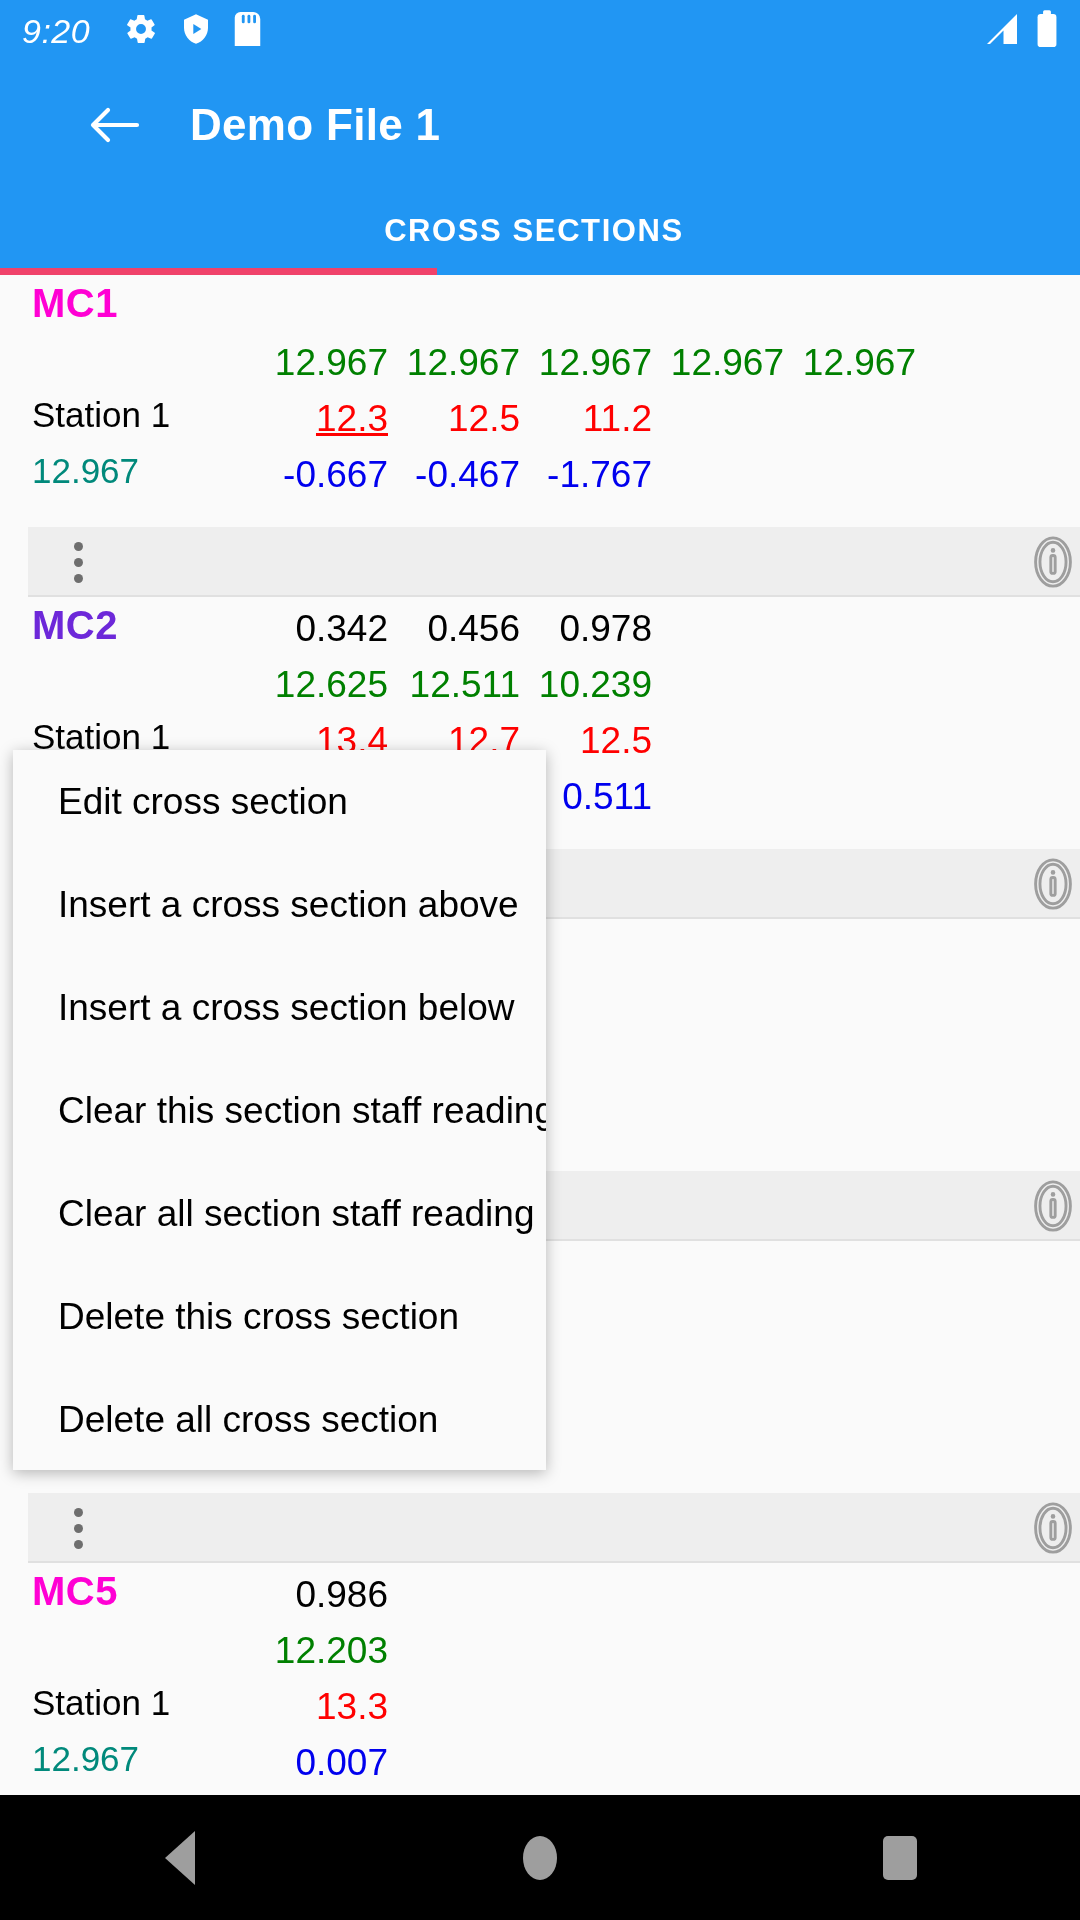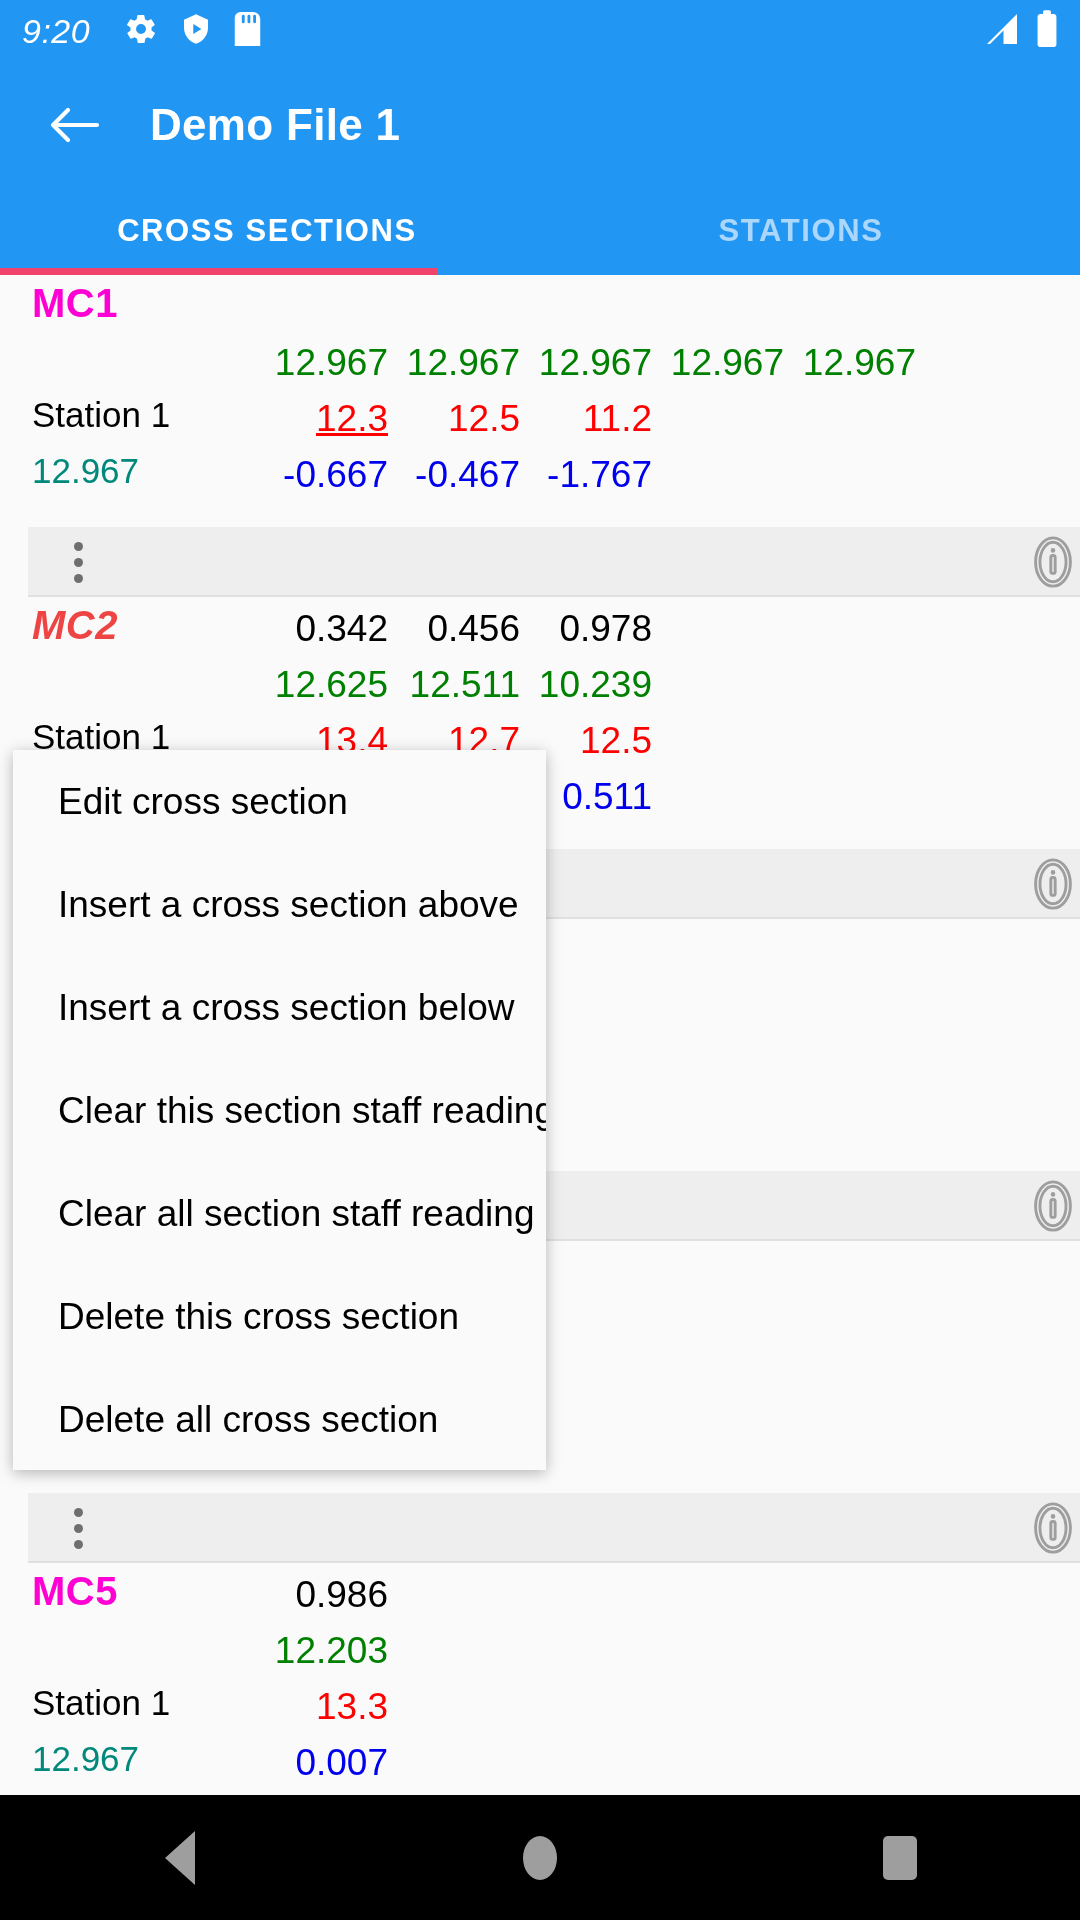--- a/index.html
+++ b/index.html
@@ -20,21 +20,21 @@
   .status-time { font-size: 34px; letter-spacing: 0.5px; font-weight: 400; }
   .status-left-icons { display: flex; align-items: center; gap: 22px; margin-left: 34px; }
   .status-right { margin-left: auto; display: flex; align-items: center; gap: 14px; }
   .sicon { display: block; }
 
   
   .appbar {
     position: absolute; top: 62px; left: 0; width: 1080px; height: 213px;
     background: #2196f3; color: #fff;
   }
-  .appbar-top { height: 125px; display: flex; align-items: center; padding-left: 44px; }
+  .appbar-top { height: 125px; display: flex; align-items: center; padding-left: 44px; margin-left: 40px; }
   .back-btn {
     width: 62px; height: 62px; display: flex; align-items: center; justify-content: center;
     cursor: pointer;
   }
   .appbar-title {
     margin-left: 44px; font-size: 44px; font-weight: 700; letter-spacing: 0.3px;
     white-space: nowrap;
   }
   .tabbar { position: absolute; top: 125px; left: 0; width: 1068px; height: 88px; display: flex; }
   .tab {
@@ -176,23 +176,20 @@
         <svg width="52" height="42" viewBox="0 0 26 21" fill="none" stroke="#ffffff" stroke-width="2.1" stroke-linecap="round" stroke-linejoin="round">
           <path d="M24 10.5H2M9.5 3L2 10.5 9.5 18"></path>
         </svg>
       </div>
       <div class="appbar-title">Demo File 1</div>
     </div>
     <div class="tabbar">
       <div class="tab active">
         <span>CROSS SECTIONS</span>
       </div>
-      <div class="tab">
-        <span>STATIONS</span>
-      </div>
       <div class="tab-indicator" style="background: rgb(240, 66, 106);"></div>
     </div>
   </div>
 
   <div class="content">
     <div id="sections-host">
         <div class="section">
           <div class="sect-grid">
             <div class="label-col">
               <div class="sect-name" style="color: rgb(255, 0, 212);">MC1</div>
@@ -230,21 +227,21 @@
                 <ellipse cx="12" cy="12" rx="7.2" ry="10"></ellipse>
                 <ellipse cx="12" cy="12" rx="5.4" ry="8.2"></ellipse>
                 <circle cx="12" cy="7.2" r="0.95" fill="#9e9e9e" stroke="none"></circle>
                 <rect x="11.1" y="9.3" width="1.8" height="7.4" rx="0.8" fill="none"></rect>
               </svg></div>
           </div>
         </div>
         <div class="section">
           <div class="sect-grid">
             <div class="label-col">
-              <div class="sect-name" style="color: #ef4444; font-style: italic;">MC2</div>
+              <div class="sect-name" style="color: #6d28d9;">MC2</div>
               <div class="sect-station">Station 1</div>
               <div class="sect-level" style="color: rgb(0, 137, 123);">12.967</div>
             </div>
             <div class="rows">
               <div class="drow r-offset">
                 <span class="cell c-black" style="color: rgb(0, 0, 0);">0.342</span>
                 <span class="cell c-black" style="color: rgb(0, 0, 0);">0.456</span>
                 <span class="cell c-black" style="color: rgb(0, 0, 0);">0.978</span>
               </div>
               <div class="drow r-green">

